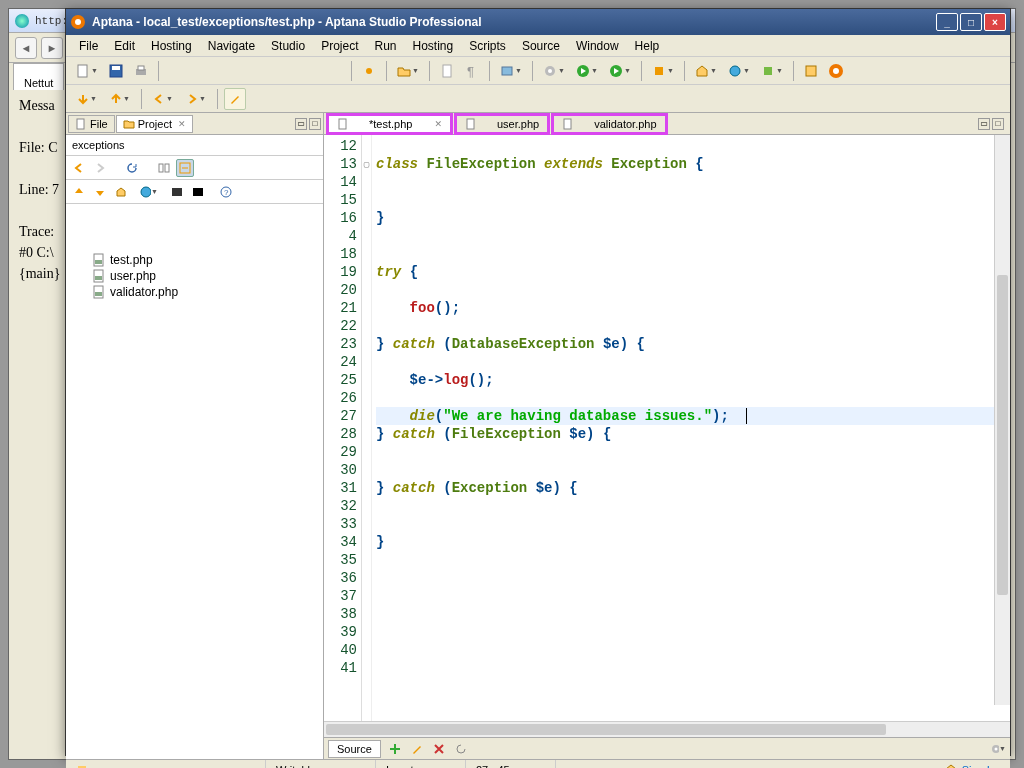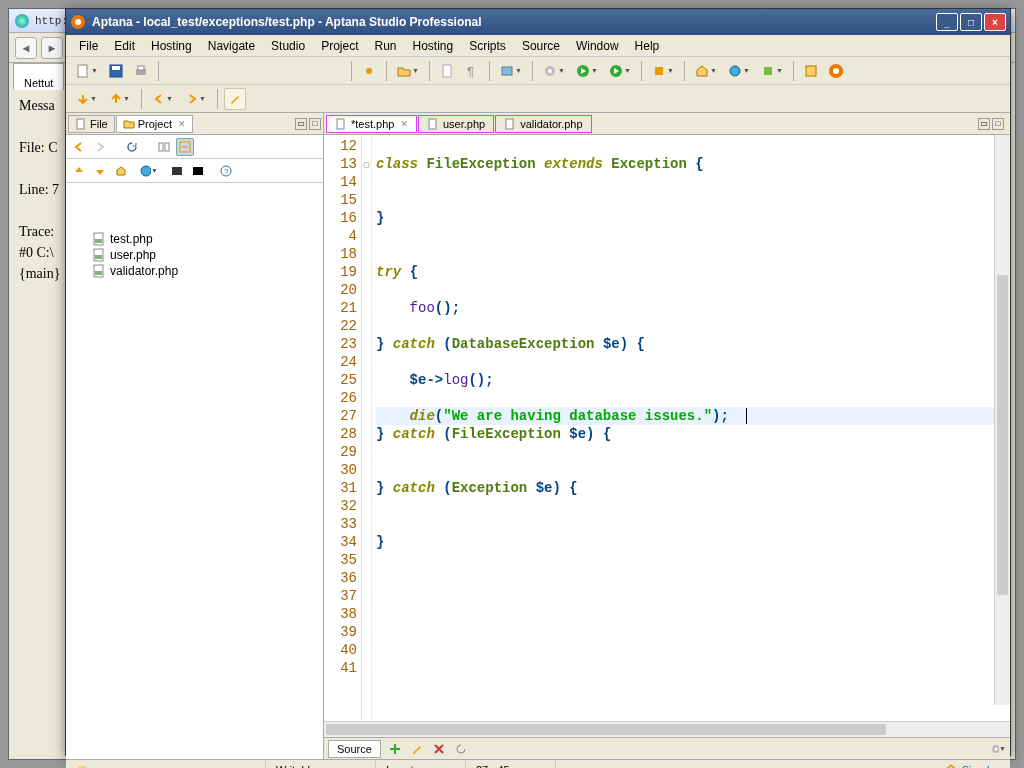--- a/index.html
+++ b/index.html
@@ -49,36 +49,36 @@
 .ptoolbar { height: 24px; display: flex; align-items: center; padding: 0 4px; gap: 3px; border-bottom: 1px solid #ccc; }
 .ptoolbar2 { height: 24px; display: flex; align-items: center; padding: 0 4px; gap: 3px; border-bottom: 1px solid #ccc; }
 .pbtn { width: 18px; height: 18px; display: flex; align-items: center; justify-content: center; cursor: pointer; border-radius: 2px; }
 .pbtn.active { background: #c8d8e8; border: 1px solid #7a9; }
 .tree { flex: 1; padding: 4px 6px; font-size: 12px; margin-top: 44px; }
 .tree .item { display: flex; align-items: center; gap: 4px; padding: 1px 0 1px 20px; cursor: default; }
 .fileic { width: 14px; height: 14px; }
 
 .right { flex: 1; display: flex; flex-direction: column; background: #fff; }
 .edtabs { height: 22px; display: flex; align-items: center; background: #ece9d8; border-bottom: 1px solid #aaa; padding: 0 2px; }
-.etab { display: flex; align-items: center; gap: 4px; padding: 2px 8px; border: 1px solid #d946ef; background: #fff; font-size: 11px; margin-right: 1px; }
+.etab { display: flex; align-items: center; gap: 20px; padding: 2px 8px; border: 3px solid #d946ef; background: #fff; font-size: 11px; margin-right: 1px; }
 .etab.inactive { background: #ece9d8; }
 .etab .x { font-size: 9px; color: #888; margin-left: 2px; }
 .etcorner { margin-left: auto; display: flex; gap: 2px; padding-right: 4px; }
 
 .editor { flex: 1; display: flex; font-family: 'Courier New', monospace; font-size: 14px; overflow: hidden; position: relative; }
-.gutter { width: 38px; background: #fff; border-right: 1px solid #ddd; text-align: right; padding: 2px 4px 2px 0; color: #a16207; line-height: 18px; }
+.gutter { width: 38px; background: #fff; border-right: 1px solid #ddd; text-align: right; padding: 2px 4px 2px 0; color: #14532d; line-height: 18px; }
 .gutter .ln { height: 18px; }
 .fold { width: 10px; background: #fff; border-right: 1px solid #eee; padding-top: 2px; }
 .fold .fm { height: 18px; display: flex; align-items: center; justify-content: center; font-size: 9px; color: #888; }
 .code { flex: 1; padding: 2px 4px; line-height: 18px; white-space: pre; position: relative; }
 .code .row { height: 18px; }
 .code .hl { background: #e8f2ff; }
 .kw { color: #880; font-style: italic; font-weight: bold; }
 .cls { color: #4d7c0f; font-weight: bold; }
-.fn { color: #4c1d95; font-weight: normal; }
+.fn { color: #b91c1c; font-weight: bold; }
 .var { color: #048; font-weight: bold; }
 .str { color: #0a0; font-weight: bold; }
 .pn { color: #048; font-weight: bold; }
 .scroll-v { position: absolute; right: 0; top: 0; bottom: 16px; width: 16px; background: #eee; border-left: 1px solid #ccc; }
 .scroll-v .thumb { position: absolute; left: 2px; right: 2px; top: 140px; height: 320px; background: #ccc; border-radius: 2px; }
 .scroll-h { height: 16px; background: #eee; border-top: 1px solid #ccc; position: relative; }
 .scroll-h .thumb { position: absolute; top: 2px; bottom: 2px; left: 2px; width: 560px; background: #ccc; border-radius: 2px; }
 .cursor { display: inline-block; width: 1px; height: 16px; background: #000; vertical-align: middle; }
 
 .srcbar { height: 22px; display: flex; align-items: center; border-top: 1px solid #aaa; background: #ece9d8; padding: 0 4px; gap: 6px; }
@@ -316,20 +316,21 @@
               <path d="M1 3h4l1 1h5v6H1z" fill="#fc6" stroke="#a70"></path>
             </svg>
           <span>Project</span>
           <span class="x">✕</span>
         </div>
         <div class="vcorner">
           <div class="vcbtn">▭</div>
           <div class="vcbtn">□</div>
         </div>
       </div>
+      <div class="projname">exceptions</div>
       <div class="ptoolbar">
         <div class="pbtn">
             <svg width="12" height="12">
               <path d="M8 2L3 6l5 4" stroke="#e90" fill="none" stroke-width="2"></path>
             </svg>
           </div>
         <div class="pbtn">
             <svg width="12" height="12">
               <path d="M4 2l5 4-5 4" stroke="#ccc" fill="none" stroke-width="2"></path>
             </svg>

